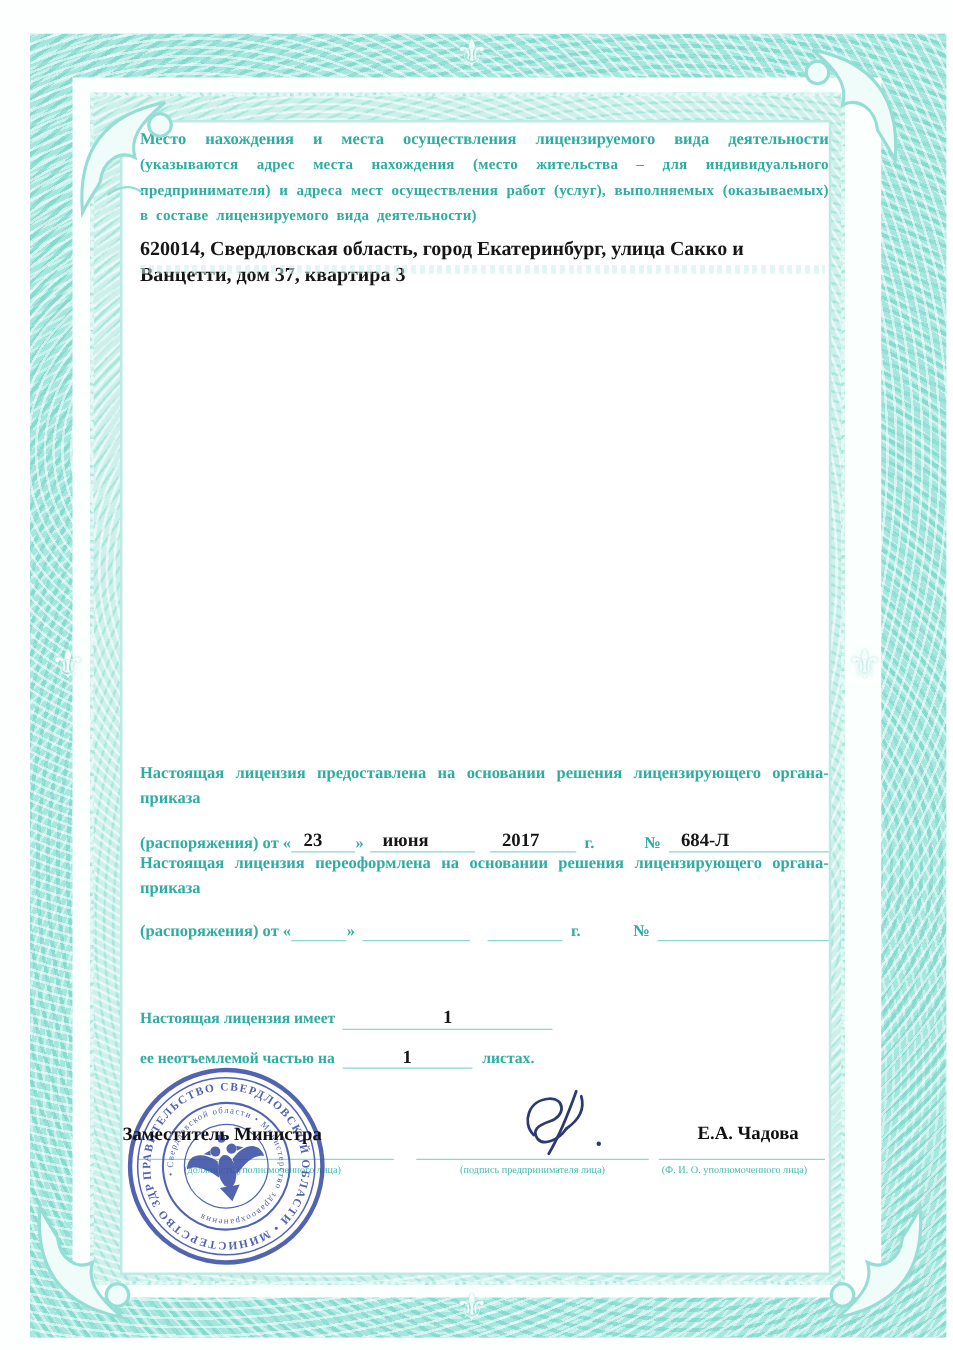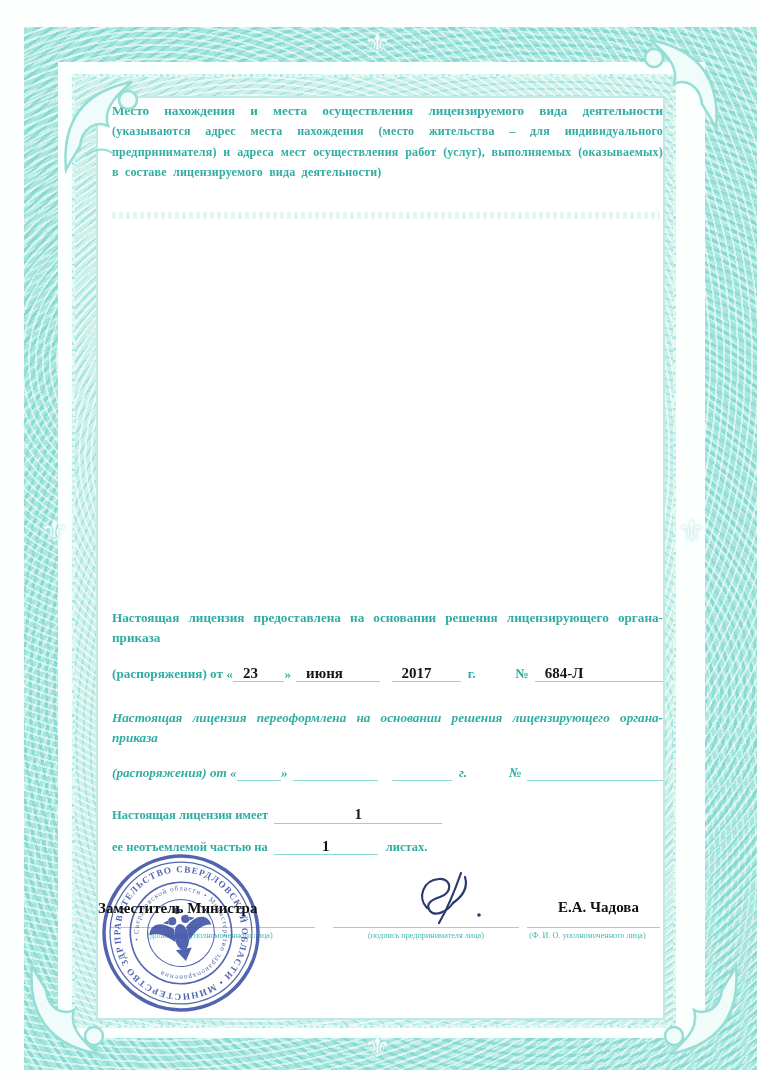--- a/index.html
+++ b/index.html
@@ -41,21 +41,21 @@
 
   #loc-block{left:112px;top:101px;width:551px;}
   #loc-block .note{font-weight:bold;font-size:12px;letter-spacing:.2px;}
   #loc-block .address{margin:7px 0 0 0;font-weight:bold;font-size:16px;line-height:1.3;color:#161616;}
   #loc-block .addr2{margin:3px 0 0 0;}
   .guilloche-strip{position:absolute;left:112px;top:212px;width:548px;height:7px;opacity:.55;
     background:repeating-linear-gradient(90deg,#cdeeea 0 4px,transparent 4px 7px);}
 
   #termless{left:112px;top:529px;width:551px;}
   #granted{left:112px;top:608px;width:551px;}
-  #reissued{left:112px;top:708px;width:551px;font-style:italic;}
+  #reissued{left:112px;top:680px;width:551px;}
   #attach{left:112px;top:806px;width:551px;}
 
   .fill-row{display:flex;align-items:flex-end;margin-top:16px;font-weight:bold;}
   .flabel{font-size:13.2px;white-space:nowrap;}
   .blank{display:inline-block;border-bottom:1.5px solid #8bd8d0;font-size:15px;color:#161616;
     font-weight:bold;white-space:nowrap;line-height:1.1;}
   .blank.center{text-align:center;}
   .blank.padl{padding-left:10px;}
 
   #attach .arow{display:flex;align-items:baseline;font-weight:bold;}
@@ -103,20 +103,21 @@
   <span class="fleur left">⚜</span>
   <span class="fleur right">⚜</span>
   <span class="fleur top">⚜</span>
   <span class="fleur bottom">⚜</span>
 
   <div id="loc-block" class="abs">
     <p class="jpar teal">
       <span>Место нахождения и места осуществления лицензируемого вида деятельности</span>
       <span class="note">(указываются адрес места нахождения (место жительства – для индивидуального предпринимателя) и адреса мест осуществления работ (услуг), выполняемых (оказываемых) в составе лицензируемого вида деятельности)</span>
     </p>
+    <p class="address">620014, Свердловская область, город Екатеринбург, улица Сакко и Ванцетти, дом 37, квартира 3</p>
   </div>
   <div class="guilloche-strip"></div>
 
 
   <div id="granted" class="abs">
     <p class="jpar teal">Настоящая лицензия предоставлена на основании решения лицензирующего органа-приказа</p>
     <div class="fill-row teal">
       <span class="flabel">(распоряжения) от «</span>
       <span class="blank padl" style="width:52px;">23</span>
       <span class="flabel">»</span>

